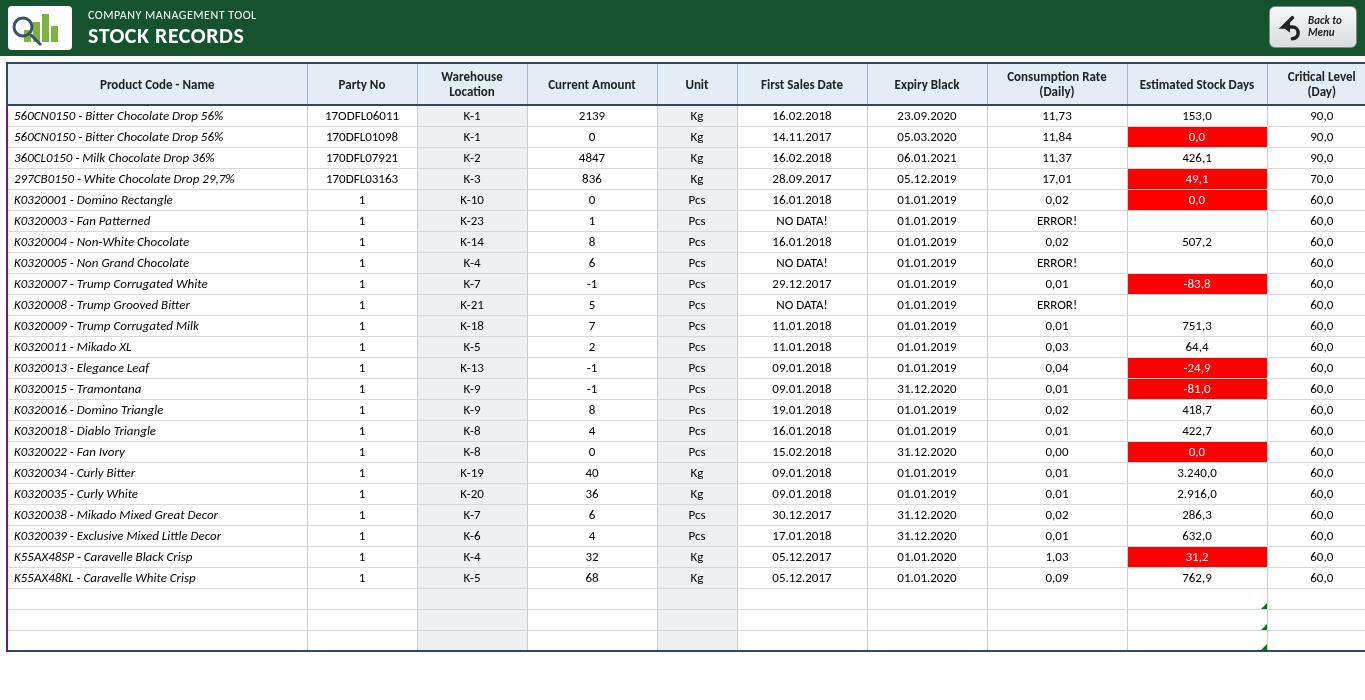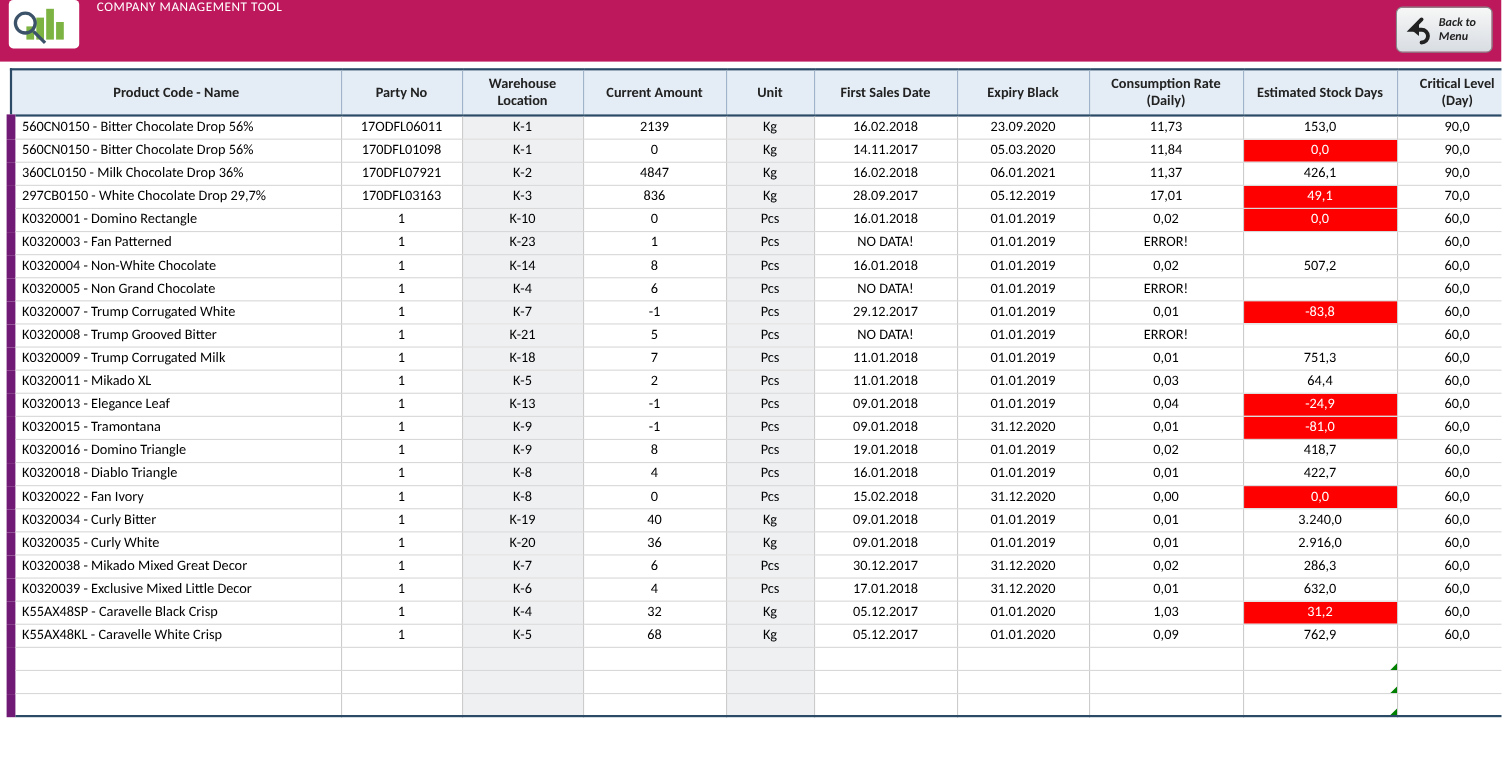--- a/index.html
+++ b/index.html
@@ -4,24 +4,24 @@
 <style>
   * { box-sizing: border-box; margin: 0; padding: 0; }
   body {
     font-family: Calibri, Arial, sans-serif;
     background: #fff;
     width: 1365px;
     height: 700px;
     overflow: hidden;
   }
   .header {
-    background: #be185d;
+    background: #14532d;
     height: 56px;
     display: flex;
-    align-items: flex-start;
+    align-items: center;
     padding: 0 8px;
     position: relative;
   }
   .logo-box {
     width: 64px;
     height: 44px;
     background: #fff;
     border-radius: 4px;
     display: flex;
     align-items: center;
@@ -86,21 +86,21 @@
   tbody td {
     border-left: 1px solid #ccc;
     border-right: 1px solid #ccc;
     border-bottom: 1px solid #d8d8d8;
     padding: 1px 6px;
     height: 21px;
     white-space: nowrap;
     overflow: hidden;
     text-overflow: ellipsis;
   }
-  tbody td:first-child { border-left: 8px solid #701a75; text-align:left; }
+  tbody td:first-child { border-left: 2px solid #701a75; text-align:left;font-style:italic; }
   tbody td:last-child  { border-right: 2px solid #2b4a66; }
   tbody tr.empty td { height: 21px; }
   col.c0 { width: 300px; }
   col.c1 { width: 110px; }
   col.c2 { width: 110px; }
   col.c3 { width: 130px; }
   col.c4 { width: 80px; }
   col.c5 { width: 130px; }
   col.c6 { width: 120px; }
   col.c7 { width: 140px; }
@@ -132,20 +132,21 @@
       </svg>
     <svg viewBox="0 0 48 36">
       <rect x="8" y="20" width="7" height="12" fill="#7cb342"></rect>
       <rect x="17" y="12" width="7" height="20" fill="#7cb342"></rect>
       <rect x="26" y="4" width="7" height="28" fill="#7cb342"></rect>
       <rect x="35" y="16" width="7" height="16" fill="#7cb342"></rect>
     </svg>
   </div>
   <div class="titles">
     <div class="subtitle">COMPANY MANAGEMENT TOOL</div>
+    <div class="maintitle">STOCK RECORDS</div>
   </div>
   <div class="back-btn">
     <svg viewBox="0 0 24 24">
         <path d="M14 4 L6 12 L14 12 A5 5 0 1 1 14 22" fill="none" stroke="#222" stroke-width="3" stroke-linecap="round"></path>
         <polygon points="6,12 12,7 12,17" fill="#222"></polygon>
       </svg>
     <span>Back to Menu</span>
   </div>
 </div>
 

